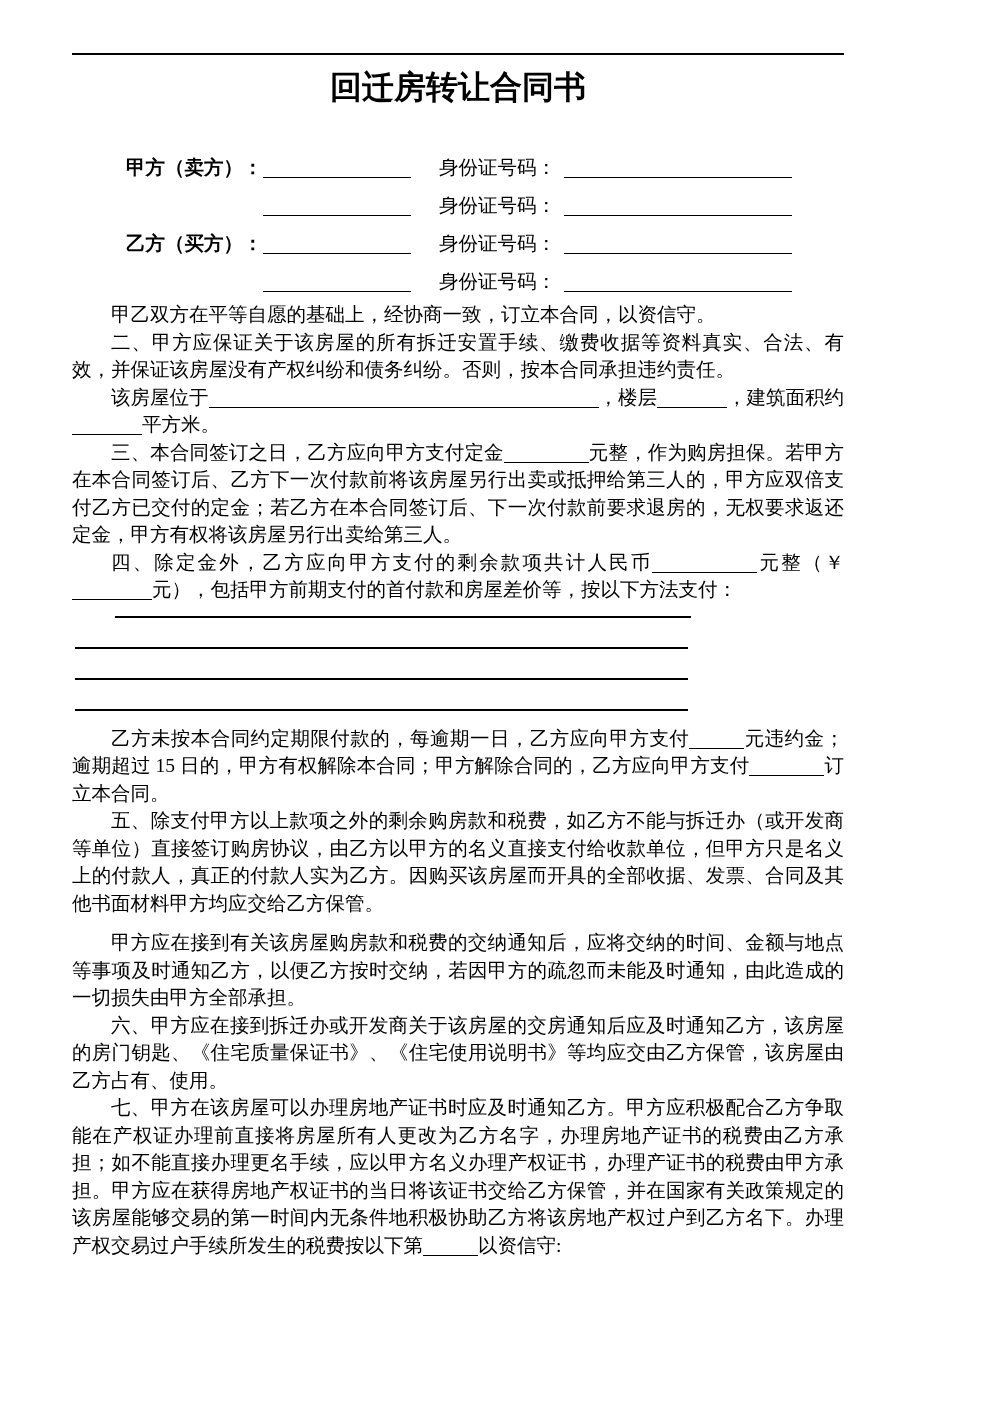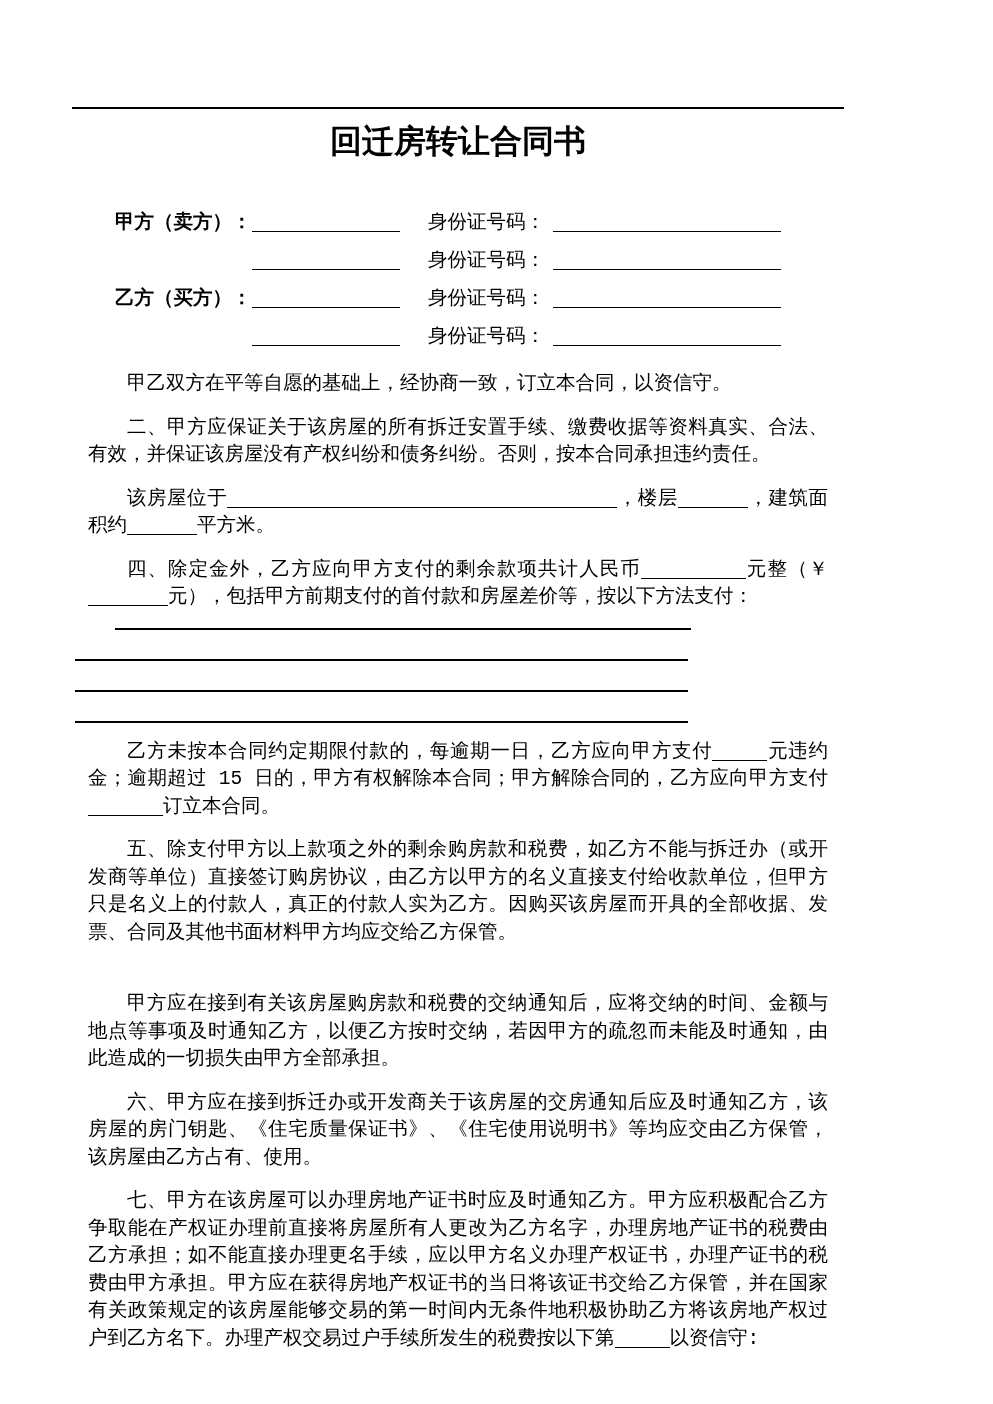--- a/index.html
+++ b/index.html
@@ -1,45 +1,45 @@
 <!DOCTYPE html>
 <html lang="zh"><head>
 <meta charset="utf-8">
 <style>
   html,body{margin:0;padding:0;background:#ffffff;}
   .page{
     position:relative;
     width:889px;height:1404px;
     box-sizing:border-box;
-    padding:107px 45px 0 72px;
+    padding:53px 45px 0 72px;
     background:#ffffff;
     color:#000;
     font-family:"Liberation Serif","DejaVu Serif",serif;
     line-break:strict;
     overflow:hidden;
   }
   .header-rule{height:0;border-top:2px solid #000;}
   .title{
     margin:10px 0 0 0;
     font-size:32px;line-height:44px;
     font-weight:bold;text-align:center;
   }
   .party-block{margin-top:40px;font-size:19.5px;}
   .party-row{height:38px;line-height:38px;white-space:nowrap;}
-  .party-label{display:inline-block;width:137px;margin-left:43px;font-weight:bold;}
+  .party-label{display:inline-block;width:137px;margin-left:54px;font-weight:bold;}
   .blank{
     display:inline-block;height:1em;
     border-bottom:1px solid #000;
     vertical-align:-4px;
   }
   .party-name-blank{width:148px;}
   .party-id-label{margin-left:28px;}
   .party-id-blank{width:228px;margin-left:8px;}
   .contract-body{font-size:19.5px;line-height:27.5px;}
-  .para{margin:16px;text-align:justify;text-indent:39px;font-family:Liberation Mono, monospace;}
+  .para{margin:0;text-align:justify;text-indent:39px;}
   .ruled-lines{margin:12px 0 14px 0;}
   .ruled-line{height:0;border-top:2px solid #000;margin:0 156px 29px 3px;}
   .ruled-line.indent{margin-left:43px;margin-right:153px;}
   .ruled-line:last-child{margin-bottom:0;}
   .spacer{width:100%;}
 </style>
 </head>
 <body>
 
 <div class="page">
@@ -48,20 +48,21 @@
   <div class="party-block">
       <div class="party-row"><span class="party-label">甲方（卖方）：</span><span class="blank party-name-blank" style="width: 148px;"></span><span class="party-id-label">身份证号码：</span><span class="blank party-id-blank" style="width: 228px;"></span></div>
       <div class="party-row"><span class="party-label"></span><span class="blank party-name-blank" style="width: 148px;"></span><span class="party-id-label">身份证号码：</span><span class="blank party-id-blank" style="width: 228px;"></span></div>
       <div class="party-row"><span class="party-label">乙方（买方）：</span><span class="blank party-name-blank" style="width: 148px;"></span><span class="party-id-label">身份证号码：</span><span class="blank party-id-blank" style="width: 228px;"></span></div>
       <div class="party-row"><span class="party-label"></span><span class="blank party-name-blank" style="width: 148px;"></span><span class="party-id-label">身份证号码：</span><span class="blank party-id-blank" style="width: 228px;"></span></div>
     </div>
   <div class="contract-body">
       <p class="para"><span>甲乙双方在平等自愿的基础上，经协商一致，订立本合同，以资信守。</span></p>
       <p class="para"><span>二、甲方应保证关于该房屋的所有拆迁安置手续、缴费收据等资料真实、合法、有效，并保证该房屋没有产权纠纷和债务纠纷。否则，按本合同承担违约责任。</span></p>
       <p class="para"><span>该房屋位于</span><span class="blank" style="width: 390px;"></span><span>，楼层</span><span class="blank" style="width: 70px;"></span><span>，建筑面积约</span><span class="blank" style="width: 70px;"></span><span>平方米。</span></p>
+      <p class="para"><span>三、本合同签订之日，乙方应向甲方支付定金</span><span class="blank" style="width: 85px;"></span><span>元整，作为购房担保。若甲方在本合同签订后、乙方下一次付款前将该房屋另行出卖或抵押给第三人的，甲方应双倍支付乙方已交付的定金；若乙方在本合同签订后、下一次付款前要求退房的，无权要求返还定金，甲方有权将该房屋另行出卖给第三人。</span></p>
       <p class="para"><span>四、除定金外，乙方应向甲方支付的剩余款项共计人民币</span><span class="blank" style="width: 105px;"></span><span>元整（￥</span><span class="blank" style="width: 80px;"></span><span>元），包括甲方前期支付的首付款和房屋差价等，按以下方法支付：</span></p>
       <div class="ruled-lines">
         <div class="ruled-line indent"></div>
         <div class="ruled-line"></div>
         <div class="ruled-line"></div>
         <div class="ruled-line"></div>
       </div>
       <p class="para"><span>乙方未按本合同约定期限付款的，每逾期一日，乙方应向甲方支付</span><span class="blank" style="width: 55px;"></span><span>元违约金；逾期超过 15 日的，甲方有权解除本合同；甲方解除合同的，乙方应向甲方支付</span><span class="blank" style="width: 75px;"></span><span>订立本合同。</span></p>
       <p class="para"><span>五、除支付甲方以上款项之外的剩余购房款和税费，如乙方不能与拆迁办（或开发商等单位）直接签订购房协议，由乙方以甲方的名义直接支付给收款单位，但甲方只是名义上的付款人，真正的付款人实为乙方。因购买该房屋而开具的全部收据、发票、合同及其他书面材料甲方均应交给乙方保管。</span></p>
       <div class="spacer" style="height: 12px;"></div>

